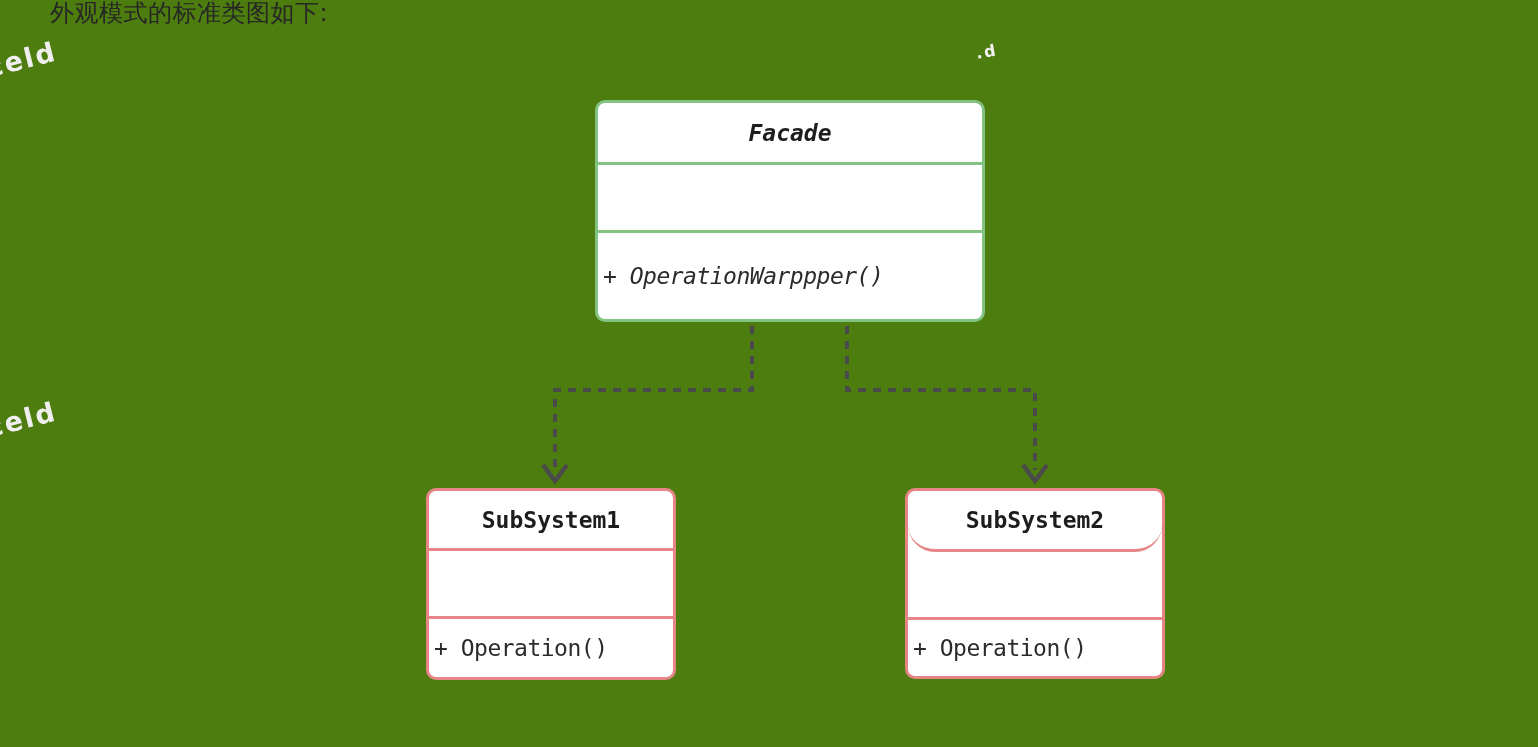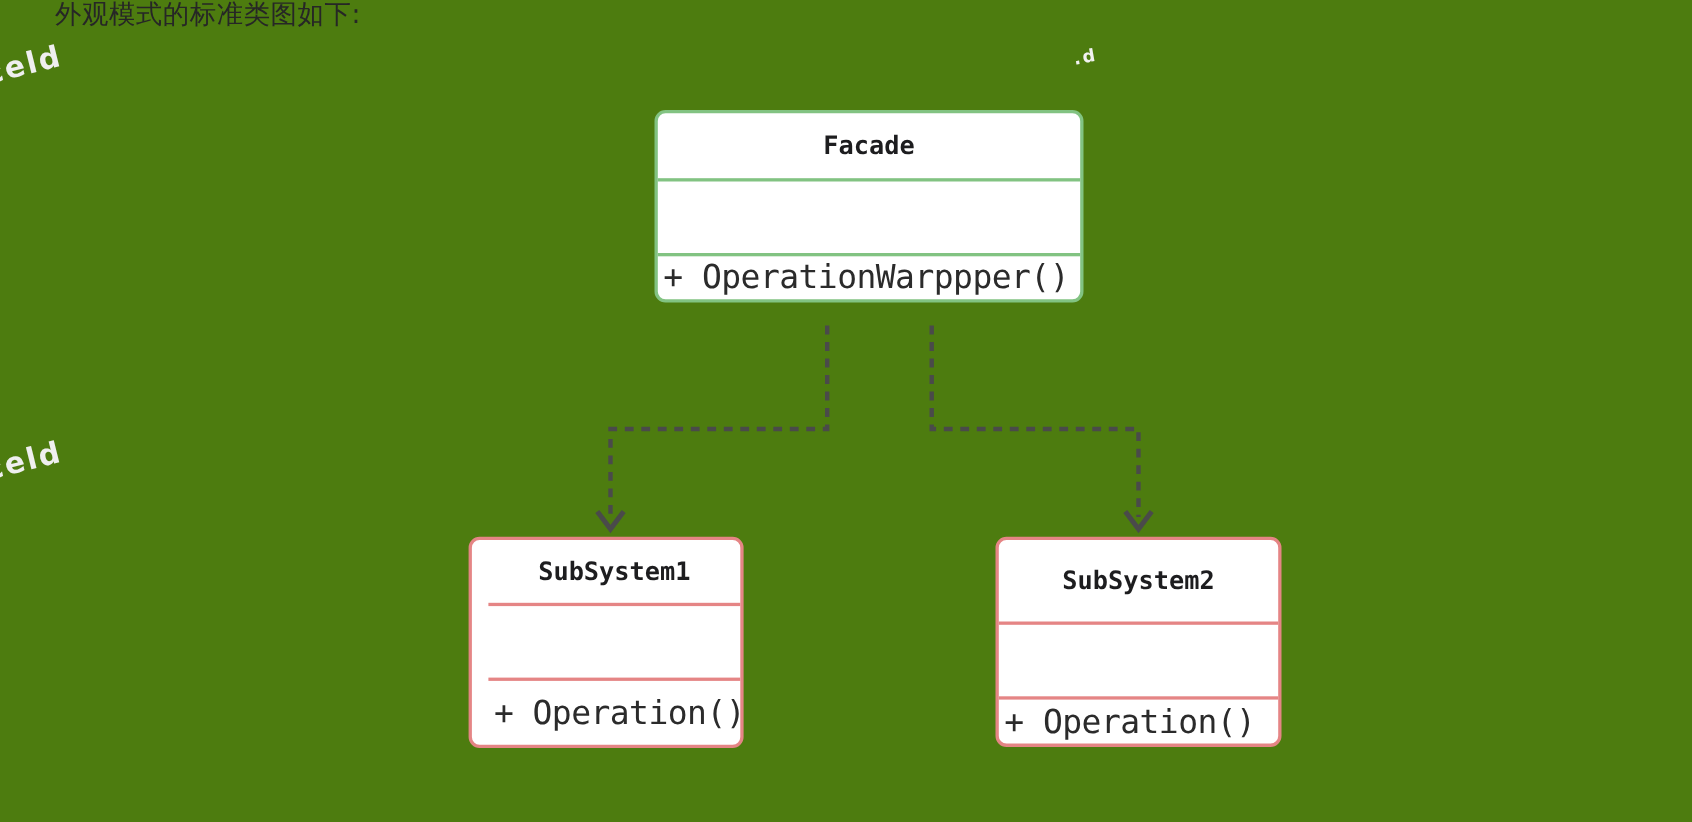--- a/index.html
+++ b/index.html
@@ -45,33 +45,33 @@
   .uml-name{
     display:flex;align-items:center;justify-content:center;
     font-weight:bold;font-size:23px;color:#1d1d1f;
     border-bottom:3px solid;border-color:inherit;
   }
   .uml-attrs{
     border-bottom:3px solid;border-color:inherit;
   }
   .uml-methods{
     flex:1;display:flex;align-items:center;
-    font-size:30px;padding-left:5px;white-space:nowrap;letter-spacing:-0.5px;
+    font-size:23px;padding-left:5px;white-space:nowrap;letter-spacing:-0.5px;
   }
 
-  .facade{left:595px;top:100px;width:390px;height:175px;}
+  .facade{left:595px;top:100px;width:390px;height:222px;font-style:italic;}
   .facade .uml-name{height:62px;}
   .facade .uml-attrs{height:68px;}
 
-  .subsystem1{left:426px;top:488px;width:250px;height:192px;padding-left:15px;}
+  .subsystem1{left:426px;top:488px;width:250px;height:192px;}
   .subsystem1 .uml-name{height:60px;}
   .subsystem1 .uml-attrs{height:68px;}
 
   .subsystem2{left:905px;top:488px;width:260px;height:191px;}
-  .subsystem2 .uml-name{height:77px;}
+  .subsystem2 .uml-name{height:61px;border-radius:27px;}
   .subsystem2 .uml-attrs{height:68px;}
 
   svg.arrows{position:absolute;left:0;top:0;width:1538px;height:747px;pointer-events:none;}
   .dash{
     fill:none;stroke:var(--arrow);stroke-width:4;
     stroke-dasharray:8 7;
   }
   .head{
     fill:none;stroke:var(--arrow);stroke-width:4.5;
     stroke-linejoin:miter;stroke-linecap:butt;

